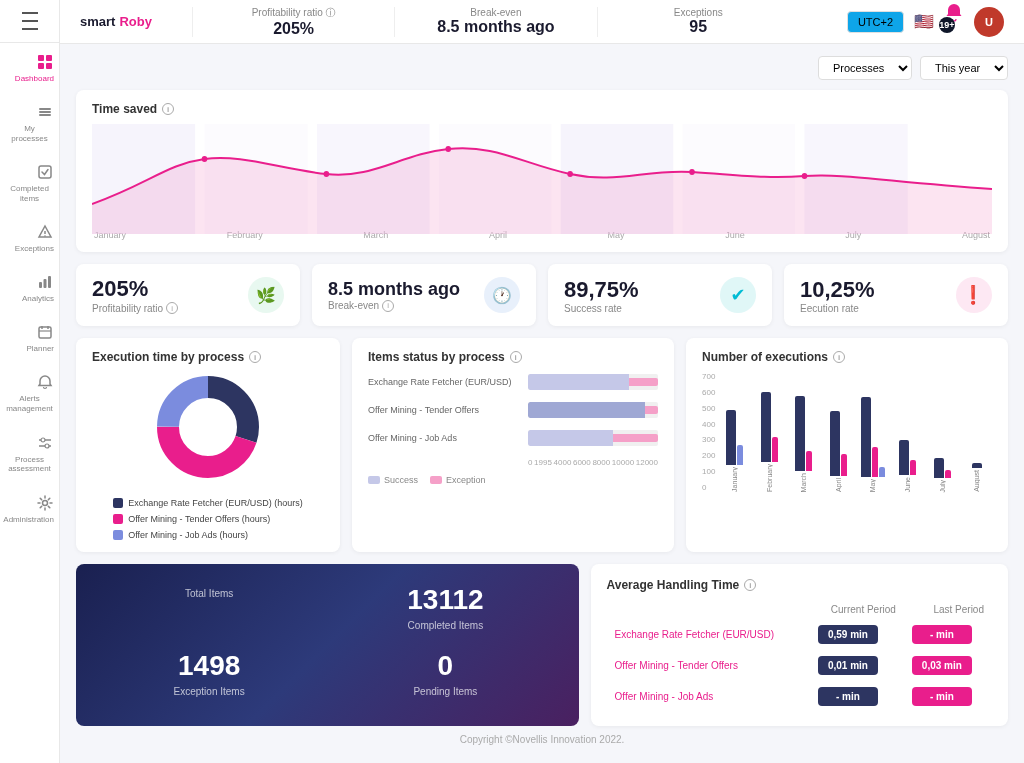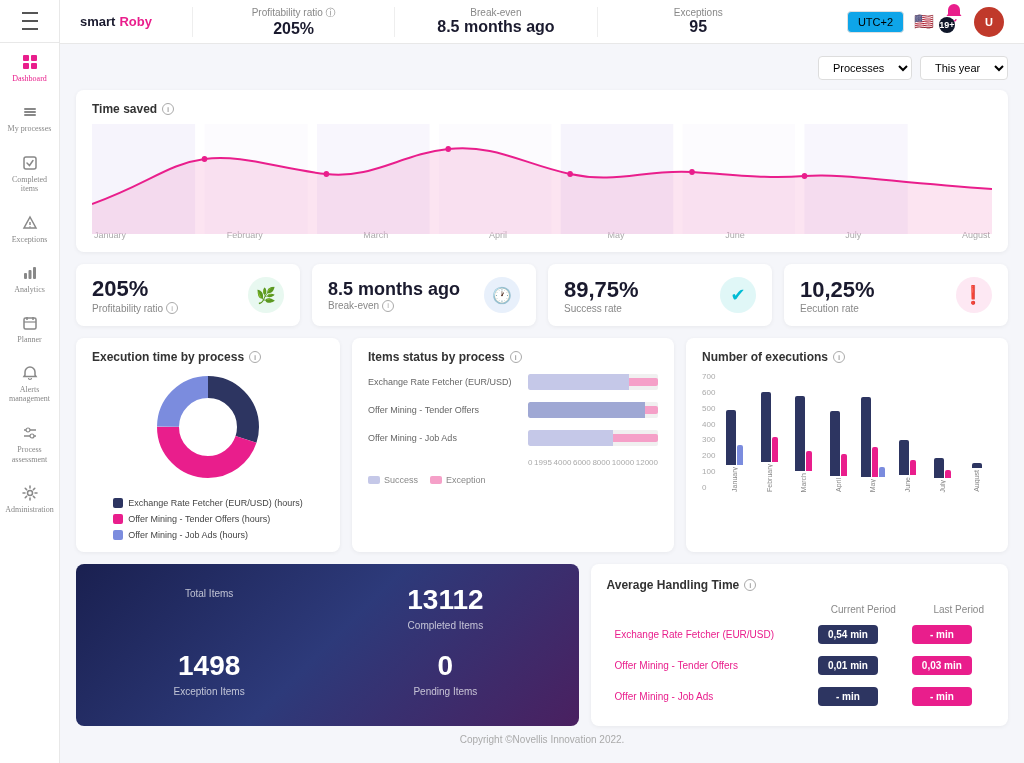--- a/index.html
+++ b/index.html
@@ -25,30 +25,29 @@
       justify-content: center;
     }
     .sidebar-menu-icon {
       width: 16px; height: 2px; background: #555;
       margin: 2px 0;
       display: block;
     }
     .sidebar-item {
       display: flex;
       flex-direction: column;
-      align-items: center;
+      align-items: flex-end;
       justify-content: center;
       padding: 10px 5px;
       cursor: pointer;
       width: 100%;
       color: #888;
       font-size: 9px;
       text-align: center;
       gap: 3px;
-      font-family: Liberation Serif, serif;
     }
     .sidebar-item.active { color: #e91e8c; }
     .sidebar-icon {
       width: 18px; height: 18px;
       display: flex; align-items: center; justify-content: center;
     }
 
     
     .main {
       flex: 1;
@@ -655,21 +654,21 @@
             <tr>
               <th></th>
               <th>Current Period</th>
               <th>Last Period</th>
             </tr>
           </thead>
           <tbody>
             <tr>
               <td>Exchange Rate Fetcher (EUR/USD)</td>
               <td>
-                <button class="period-btn period-btn-dark">0,54 min</button>
+                <button class="period-btn period-btn-dark">0,59 min</button>
               </td>
               <td>
                 <button class="period-btn period-btn-pink">- min</button>
               </td>
             </tr>
             <tr>
               <td>Offer Mining - Tender Offers</td>
               <td>
                 <button class="period-btn period-btn-dark">0,01 min</button>
               </td>

